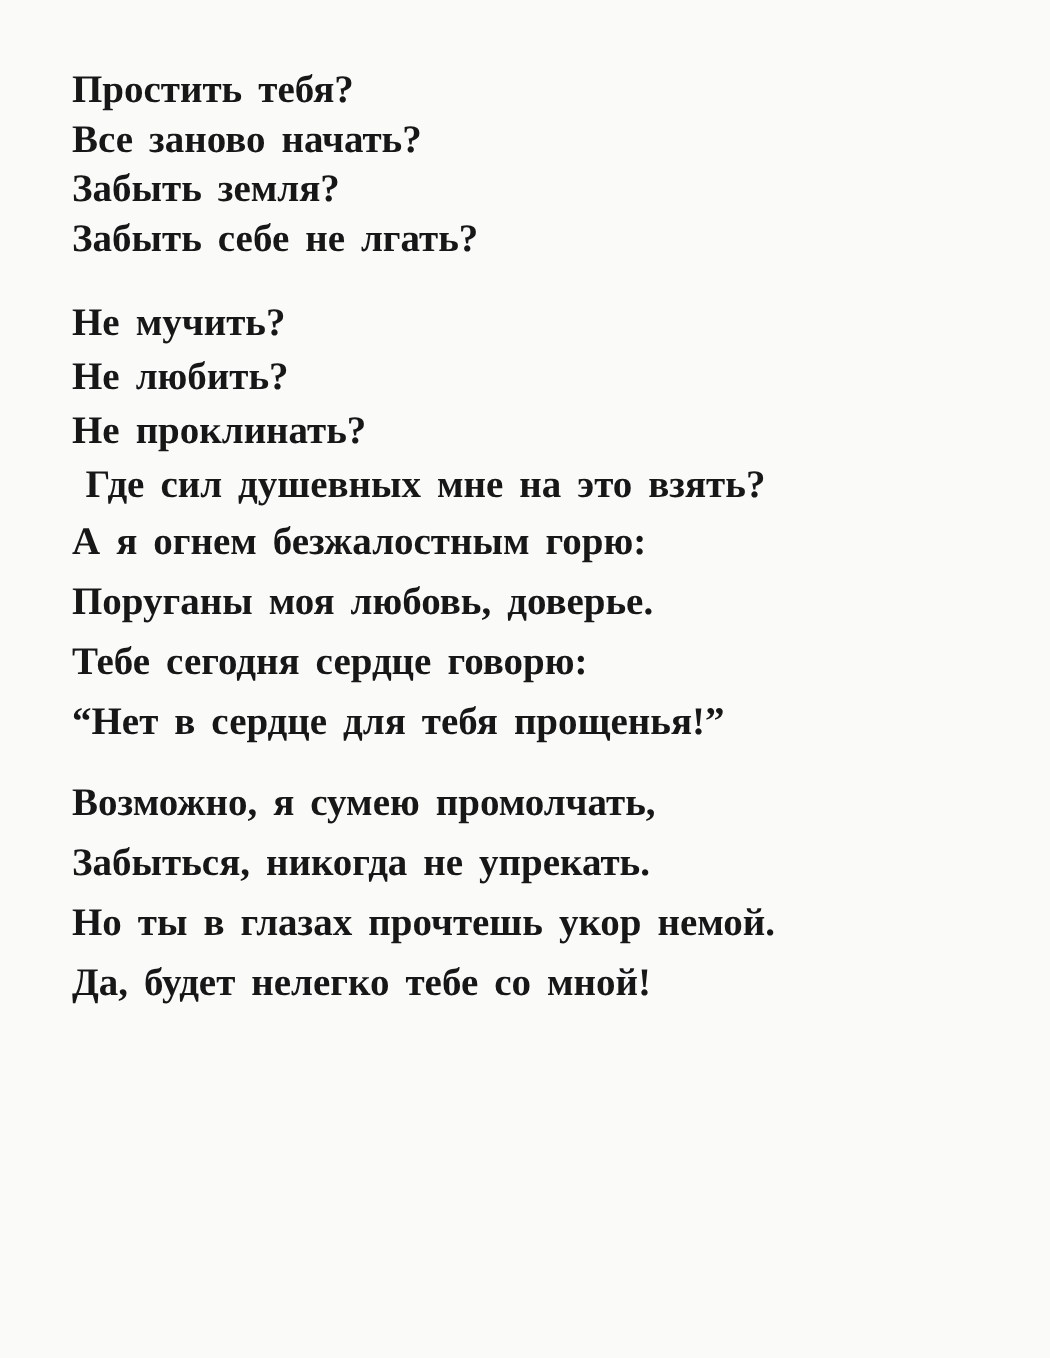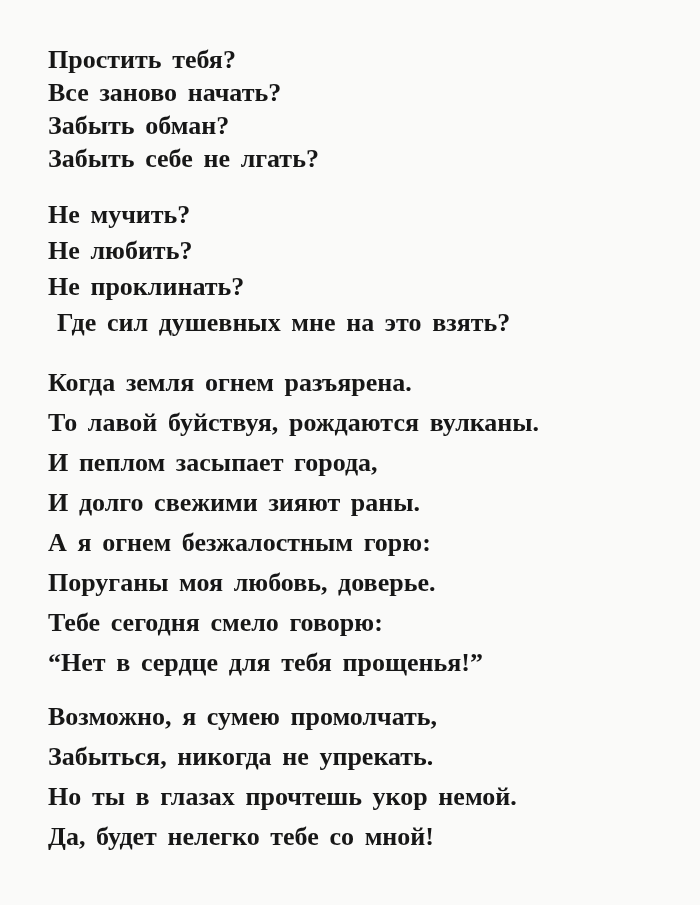--- a/index.html
+++ b/index.html
@@ -32,42 +32,36 @@
   .line.indented { padding-left: 9px; }
 </style>
 </head>
 <body>
 
 <div class="page">
 
   <div class="stanza s1">
     <div class="line">Простить тебя?</div>
     <div class="line">Все заново начать?</div>
-    <div class="line">Забыть обман?</div>
+    <div class="line">Забыть земля?</div>
     <div class="line">Забыть себе не лгать?</div>
   </div>
 
   <div class="stanza s2">
     <div class="line">Не мучить?</div>
     <div class="line">Не любить?</div>
     <div class="line">Не проклинать?</div>
     <div class="line indented">Где сил душевных мне на это взять?</div>
   </div>
 
-  <div class="stanza s3">
-    <div class="line">Когда земля огнем разъярена.</div>
-    <div class="line">То лавой буйствуя, рождаются вулканы.</div>
-    <div class="line">И пеплом засыпает города,</div>
-    <div class="line">И долго свежими зияют раны.</div>
-  </div>
 
   <div class="stanza s4">
     <div class="line">А я огнем безжалостным горю:</div>
     <div class="line">Поруганы моя любовь, доверье.</div>
-    <div class="line">Тебе сегодня смело говорю:</div>
+    <div class="line">Тебе сегодня сердце говорю:</div>
     <div class="line">“Нет в сердце для тебя прощенья!”</div>
   </div>
 
   <div class="stanza s5">
     <div class="line">Возможно, я сумею промолчать,</div>
     <div class="line">Забыться, никогда не упрекать.</div>
     <div class="line">Но ты в глазах прочтешь укор немой.</div>
     <div class="line">Да, будет нелегко тебе со мной!</div>
   </div>
 

